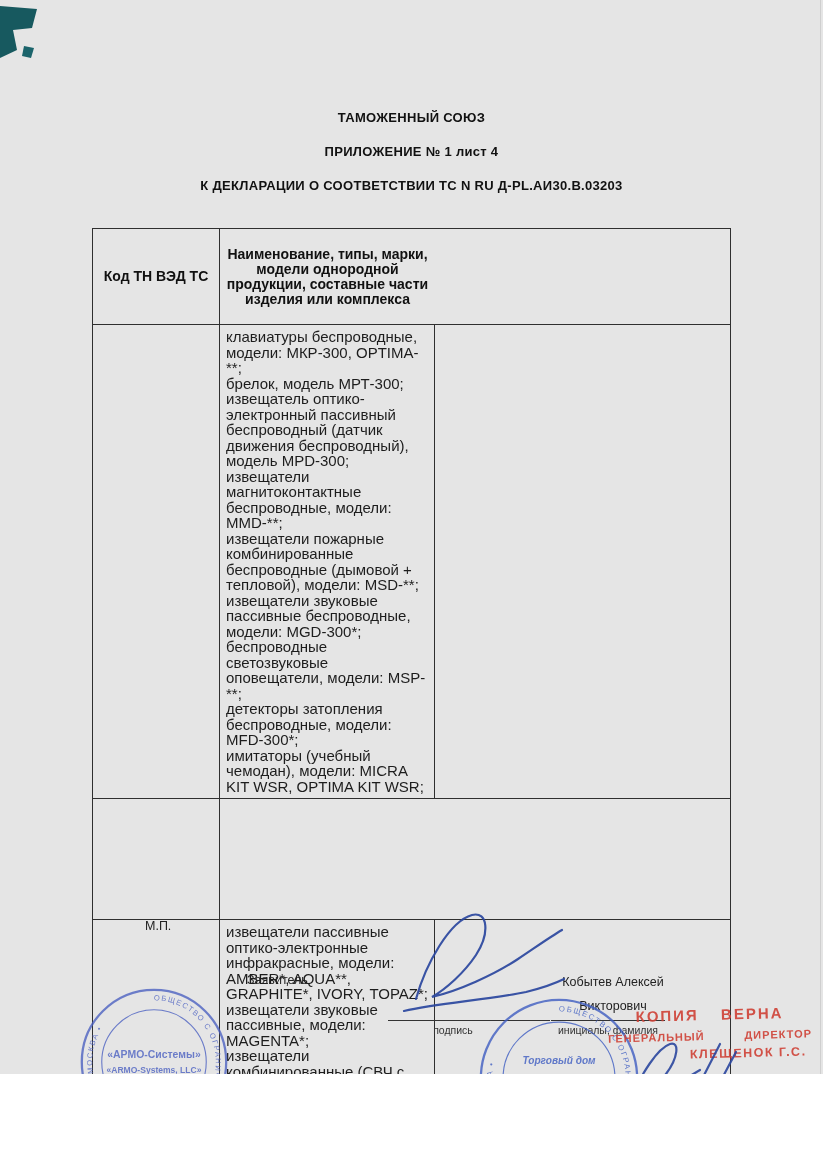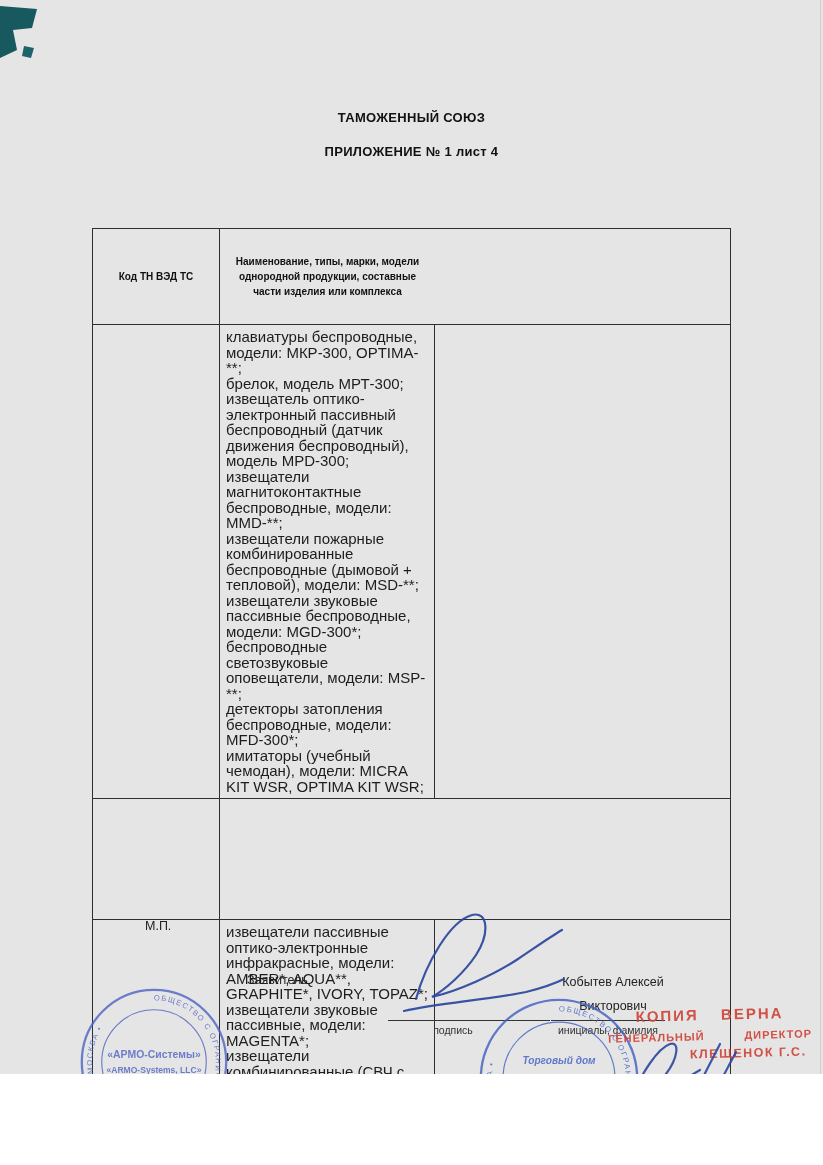--- a/index.html
+++ b/index.html
@@ -26,21 +26,21 @@
     border:1.6px solid #2f2f2f;
     box-sizing:border-box;
   }
   .tr{display:grid;grid-template-columns:127px 215px 297px;}
   .tr:not(:last-child){border-bottom:1px solid #2f2f2f;}
   .tc{box-sizing:border-box;padding:4px 6px;}
   .tc:not(:last-child){border-right:1px solid #2f2f2f;}
   .thead{min-height:95px;}
   .thead .tc{
     display:flex;align-items:center;justify-content:center;text-align:center;
-    font-weight:bold;font-size:10px;line-height:15px;color:#111;
+    font-weight:bold;font-size:14px;line-height:15px;color:#111;
   }
   .r1{min-height:330px;}
   .r2{min-height:120px;}
   .r3{min-height:172px;}
   .cell-products{
     font-size:15px;line-height:15.5px;white-space:pre-line;color:#1d1d1d;
   }
 
   
   .mp-label{position:absolute;left:145px;top:919px;font-size:12.5px;color:#222;}
@@ -73,20 +73,21 @@
   <div class="page-edge"></div>
 
   <svg class="corner-mark" width="52" height="70" viewBox="0 0 52 70">
     <path d="M0,6 L37,9 L32,28 L13,30 L17,50 L0,58 Z" fill="#17595f"></path>
     <path d="M24,46 L34,48 L31,58 L22,56 Z" fill="#1b646b"></path>
   </svg>
 
   <div class="titles">
     <div class="title-line">ТАМОЖЕННЫЙ СОЮЗ</div>
     <div class="title-line">ПРИЛОЖЕНИЕ № 1 лист 4</div>
+    <div class="title-line">К ДЕКЛАРАЦИИ О СООТВЕТСТВИИ ТС N RU Д-PL.АИ30.В.03203</div>
   </div>
 
   <div class="doc-table">
     <div class="tr thead">
       <div class="tc">Код ТН ВЭД ТС</div>
       <div class="tc">Наименование, типы, марки, модели однородной продукции, составные части изделия или комплекса</div>
     </div>
     <div class="tr r1">
       <div class="tc"></div>
       <div class="tc cell-products">клавиатуры беспроводные, модели: МКР-300, OPTIMA-**;

